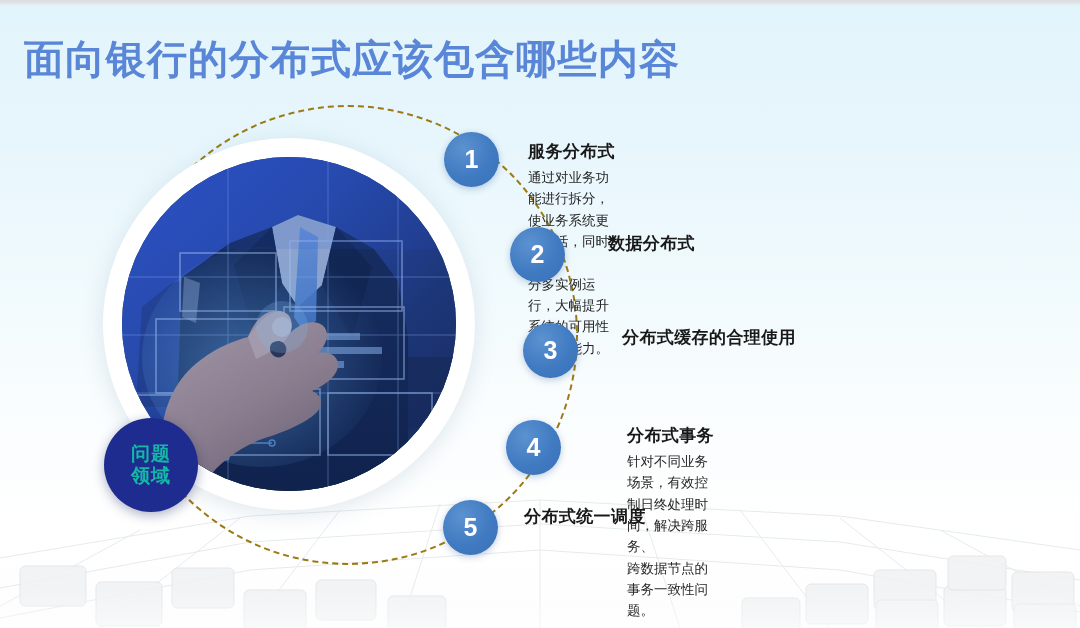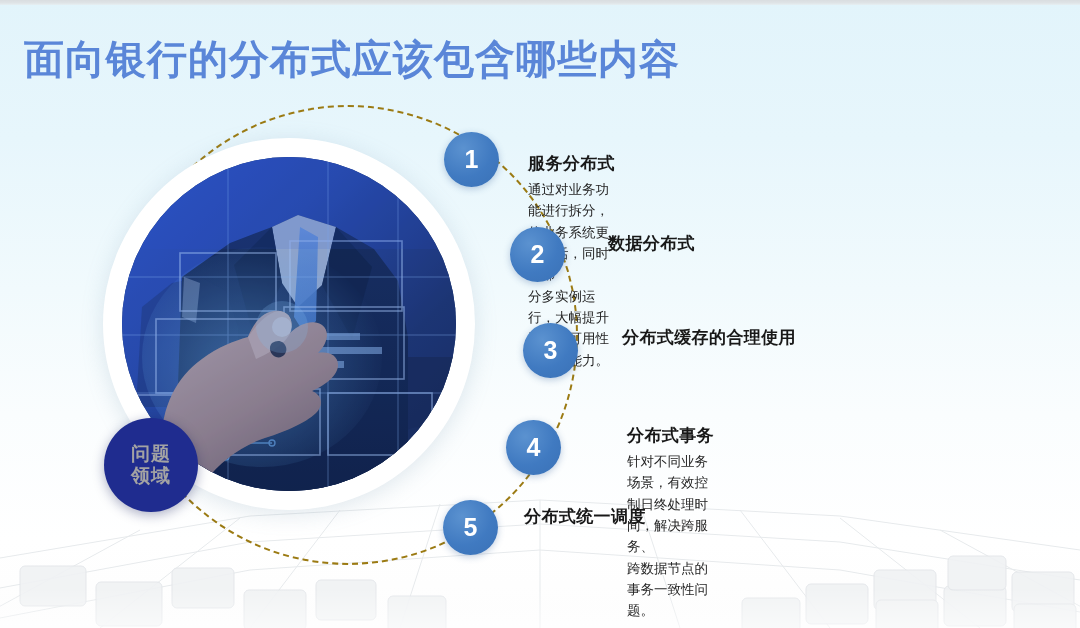--- a/index.html
+++ b/index.html
@@ -59,21 +59,21 @@
   
   .domain-badge{
     position:absolute;left:104px;top:418px;width:94px;height:94px;
     border-radius:50%;
     background:#1f2c8f;
     display:flex;align-items:center;justify-content:center;
     flex-direction:column;
     box-shadow:0 3px 12px rgba(20,30,90,0.35);
   }
   .domain-badge span{
-    color:#a3a3a3;
+    color:#14b8a6;
     font-size:19px;font-weight:bold;line-height:1.18;
     letter-spacing:1px;
     text-align:left;
     display:block;
   }
 
   
   .item{position:absolute;}
   .num{
     position:absolute;width:55px;height:55px;border-radius:50%;
@@ -87,21 +87,21 @@
     font-size:17px;font-weight:bold;color:#181818;
     margin:0 0 4px 0;letter-spacing:0.4px;white-space:nowrap;
   }
   .txt .body{
     font-size:13.5px;color:#262626;line-height:1.58;margin:0;
     white-space:pre-line;
   }
 
   
   #item1 .num{left:444px;top:132px;}
-  #item1 .txt{left:528px;top:152px;}
+  #item1 .txt{left:528px;top:140px;}
 
   #item2 .num{left:510px;top:227px;}
   #item2 .txt{left:608px;top:232px;font-family:Liberation Mono, monospace;}
 
   #item3 .num{left:523px;top:323px;}
   #item3 .txt{left:622px;top:326px;}
 
   #item4 .num{left:506px;top:420px;}
   #item4 .txt{left:583px;top:424px;margin-left:44px;}
 

